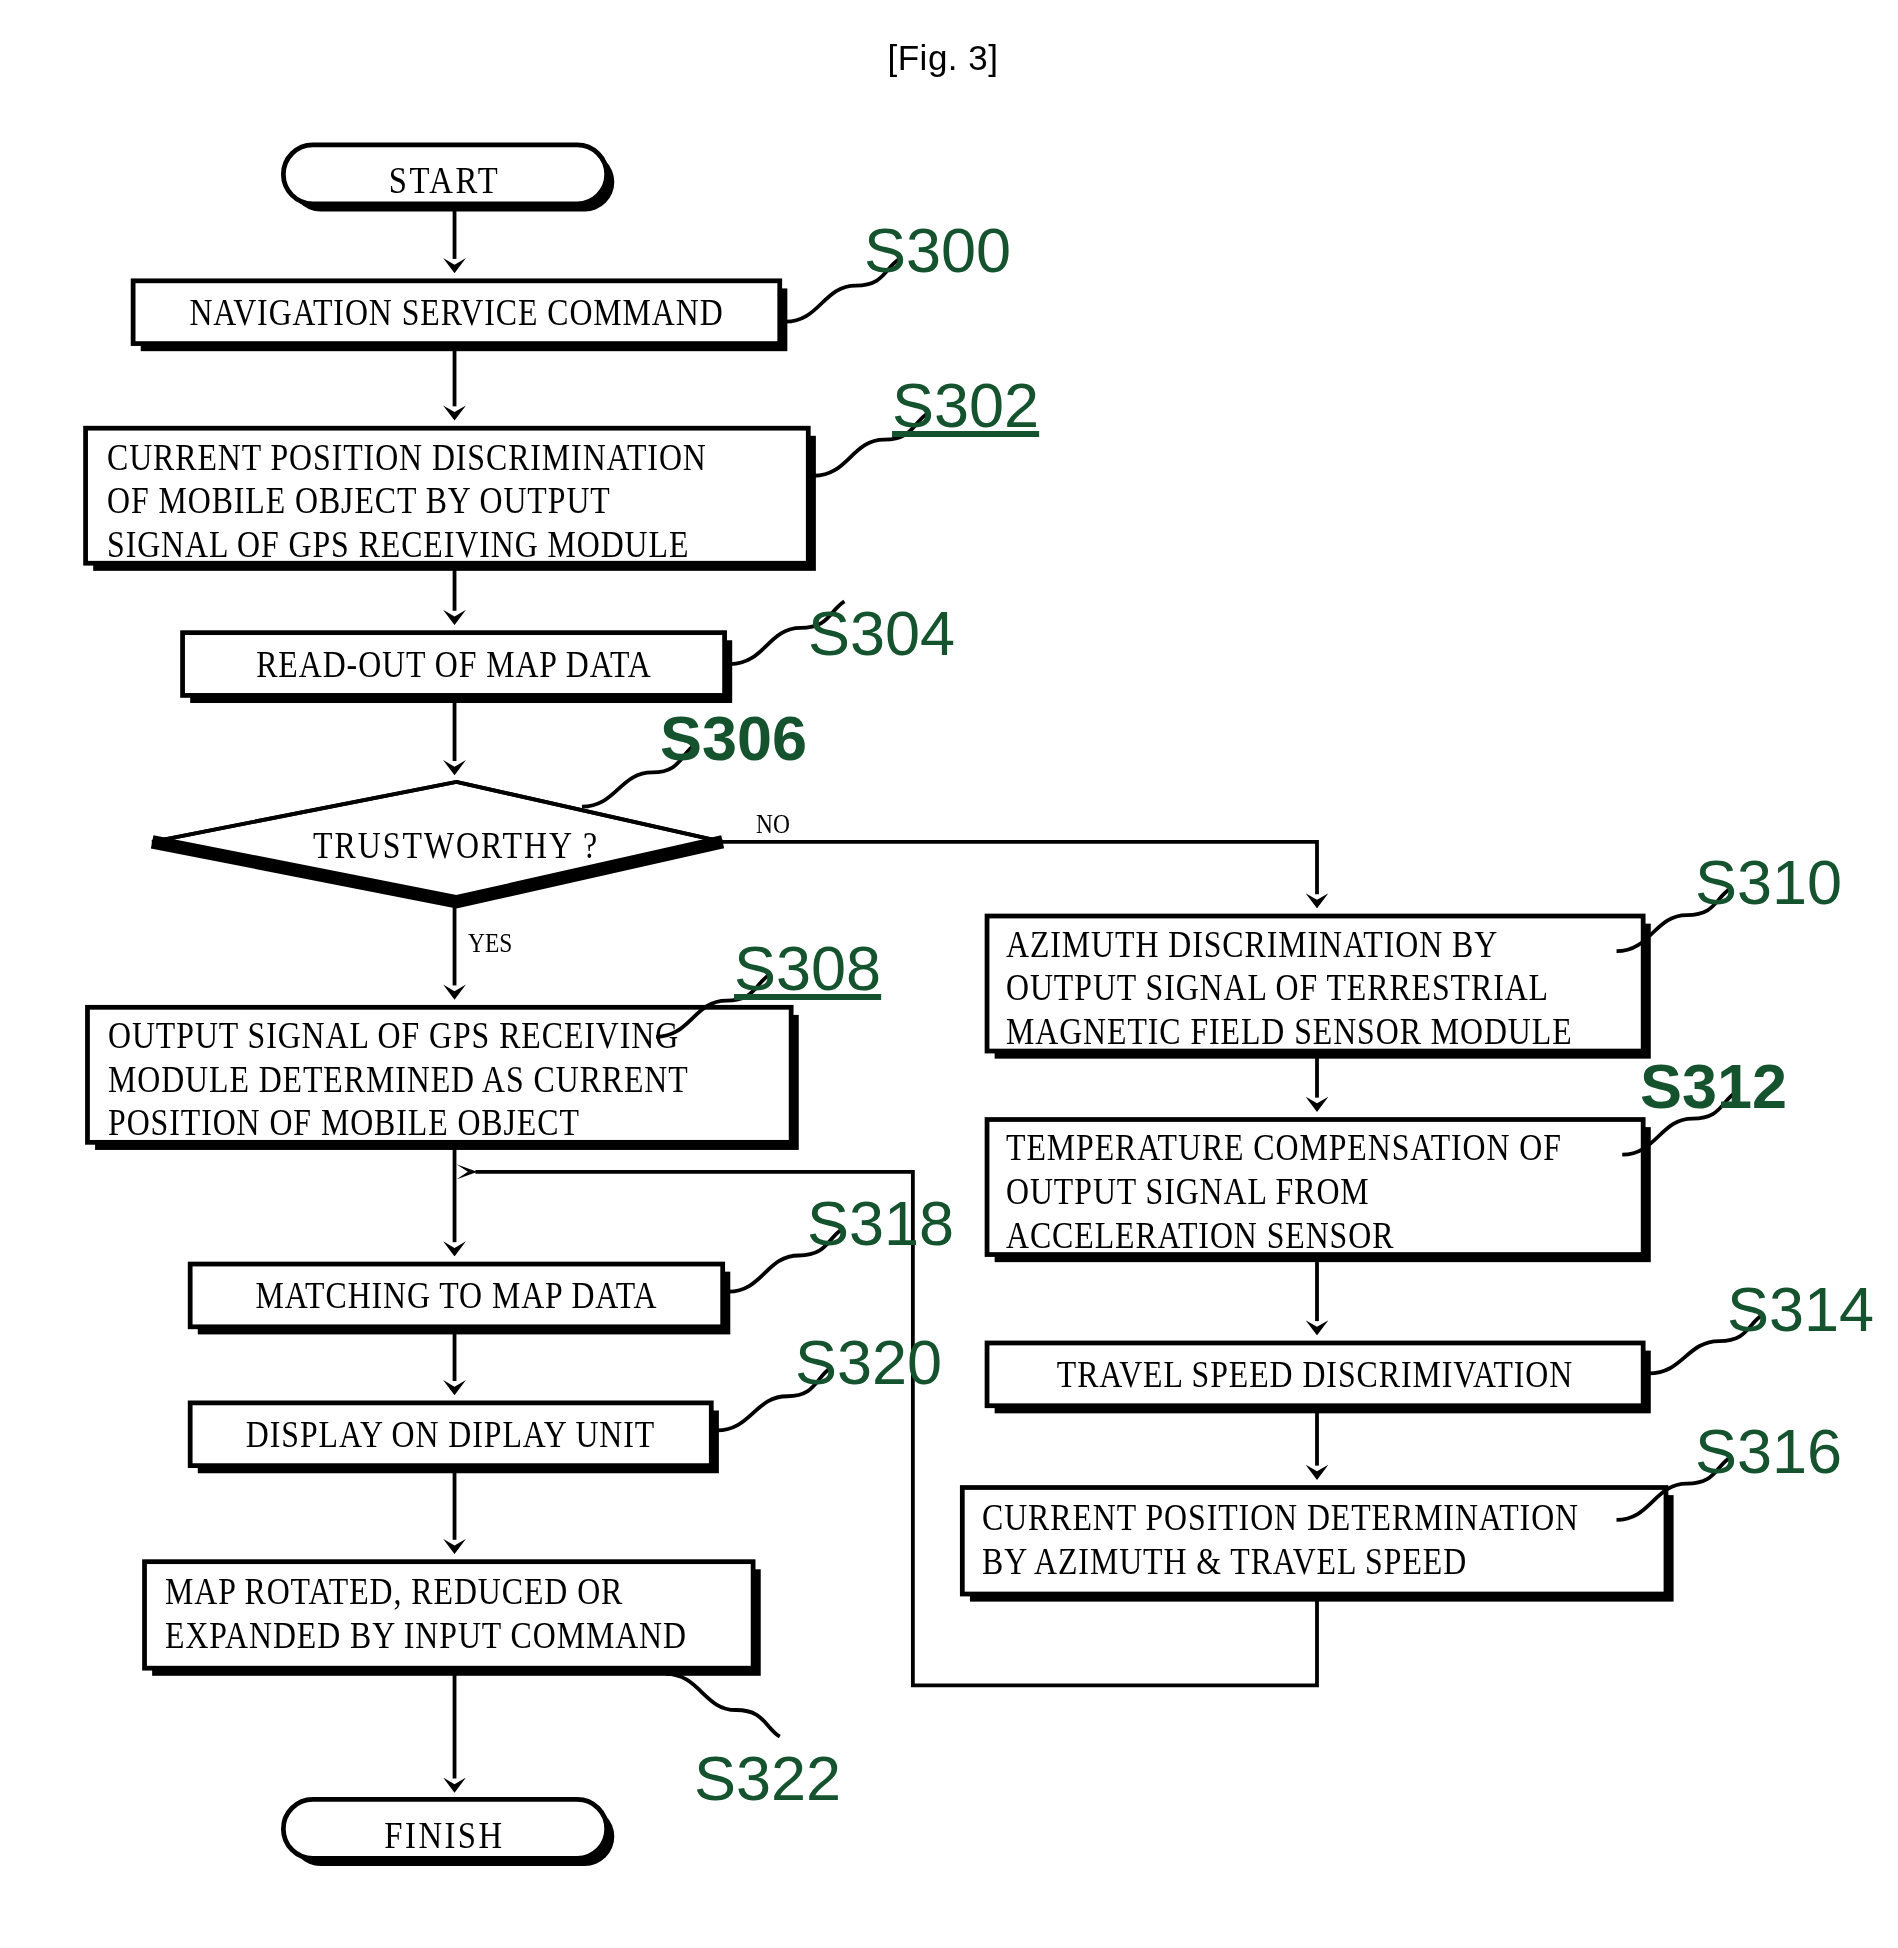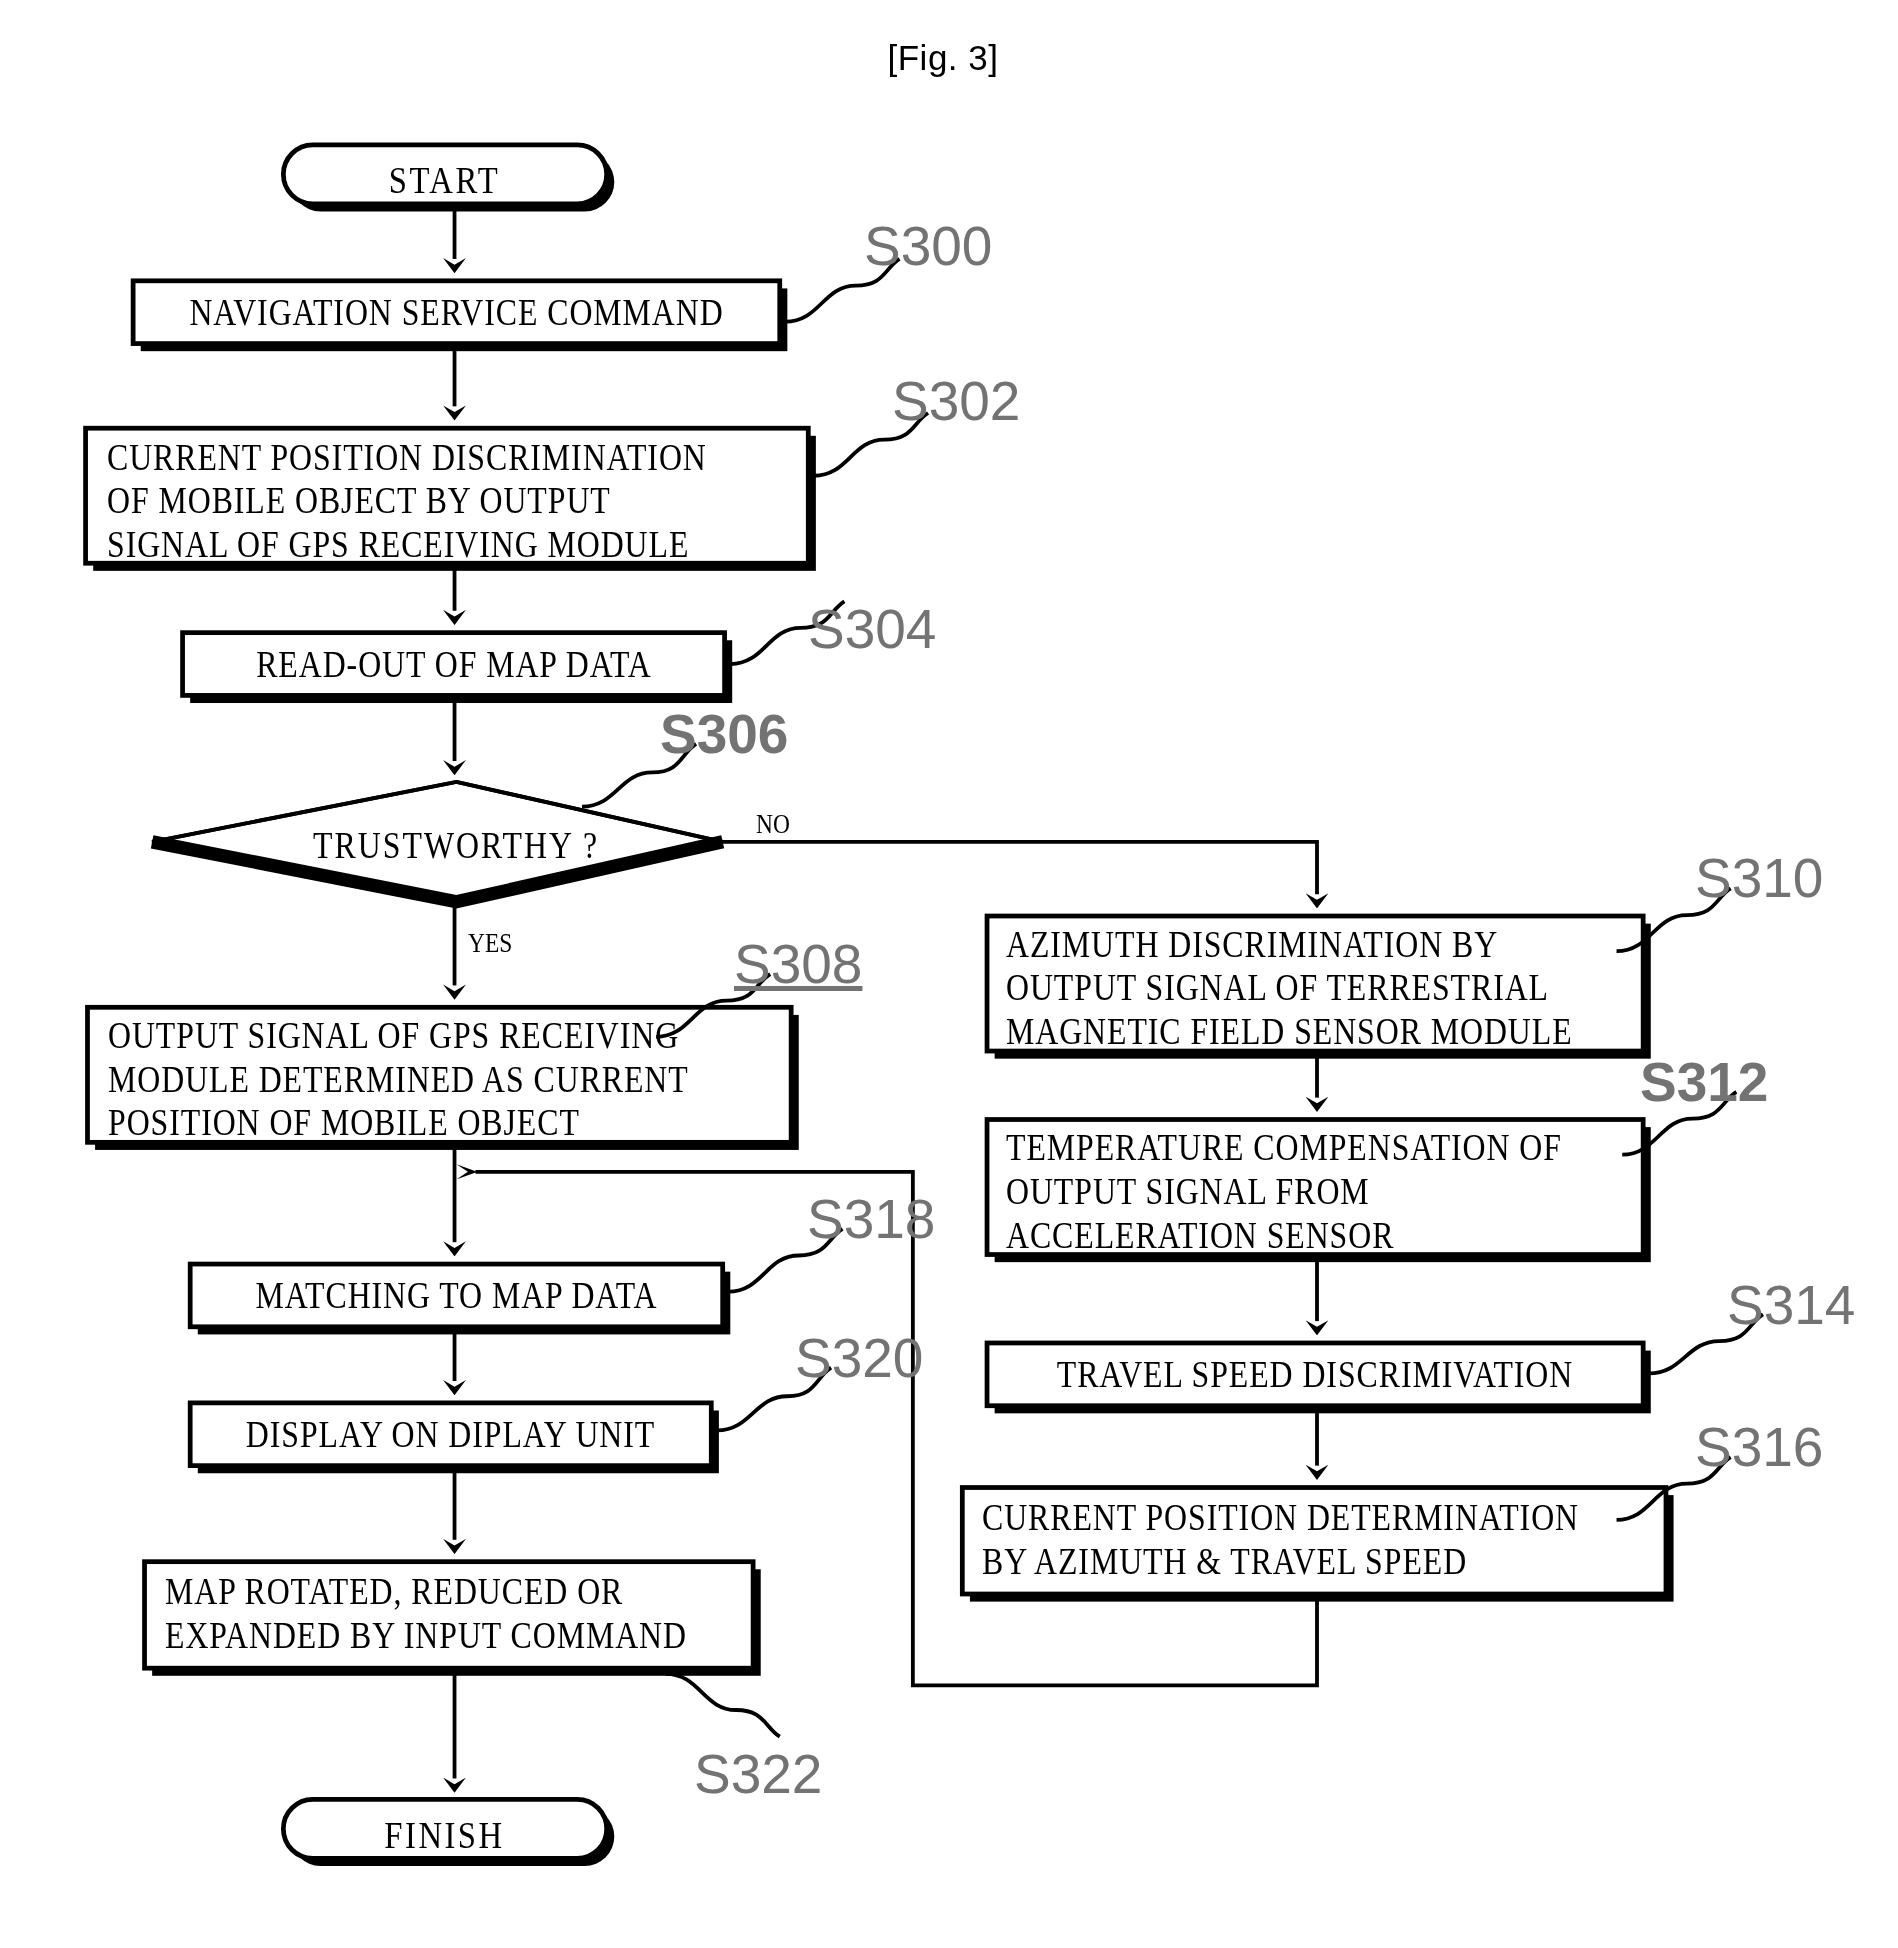--- a/index.html
+++ b/index.html
@@ -67,22 +67,22 @@
     font-family: "Liberation Serif", "DejaVu Serif", serif;
     font-size: 27.6px;
     color: #000;
     transform: scaleX(0.85);
     transform-origin: left center;
     white-space: pre;
   }
   .step-label {
     position: absolute;
     font-family: "Liberation Sans", "DejaVu Sans", sans-serif;
-    font-size: 55px;
-    color: #737373;
+    font-size: 63px;
+    color: #14532d;
     white-space: pre;
     letter-spacing: 0px;
   }
 </style>
 </head>
 <body>
 
 <div id="page">
 
   <div id="fig-title">[Fig. 3]</div>
@@ -221,21 +221,21 @@
 
   <div class="node-text proc-text" style="left:165px; top:1570px;">MAP ROTATED, REDUCED OR</div>
   <div class="node-text proc-text" style="left:165px; top:1614px;">EXPANDED BY INPUT COMMAND</div>
 
   <div class="node-text term-text center" style="left:283px; top:1813px; width:323px;">FINISH</div>
 
   <div class="branch-label" style="left:468px; top:927px;">YES</div>
   <div class="branch-label" style="left:756px; top:808px;">NO</div>
 
   <div class="step-label" style="left:864px; top:214px;">S300</div>
-  <div class="step-label" style="left:892px; top:369px;">S302</div>
+  <div class="step-label" style="left:892px; top:369px;text-decoration:underline;">S302</div>
   <div class="step-label" style="left:808px; top:559px;margin-top:38px;">S304</div>
   <div class="step-label" style="left:660px; top:702px;font-weight:bold;">S306</div>
   <div class="step-label" style="left:734px; top:932px;text-decoration:underline;">S308</div>
   <div class="step-label" style="left:1695px; top:846px;">S310</div>
   <div class="step-label" style="left:1640px; top:1050px;font-weight:bold;">S312</div>
   <div class="step-label" style="left:1727px; top:1273px;">S314</div>
   <div class="step-label" style="left:1695px; top:1415px;text-align:right;">S316</div>
   <div class="step-label" style="left:807px; top:1187px;">S318</div>
   <div class="step-label" style="left:795px; top:1326px;text-align:center;">S320</div>
   <div class="step-label" style="left:694px; top:1742px;">S322</div>

